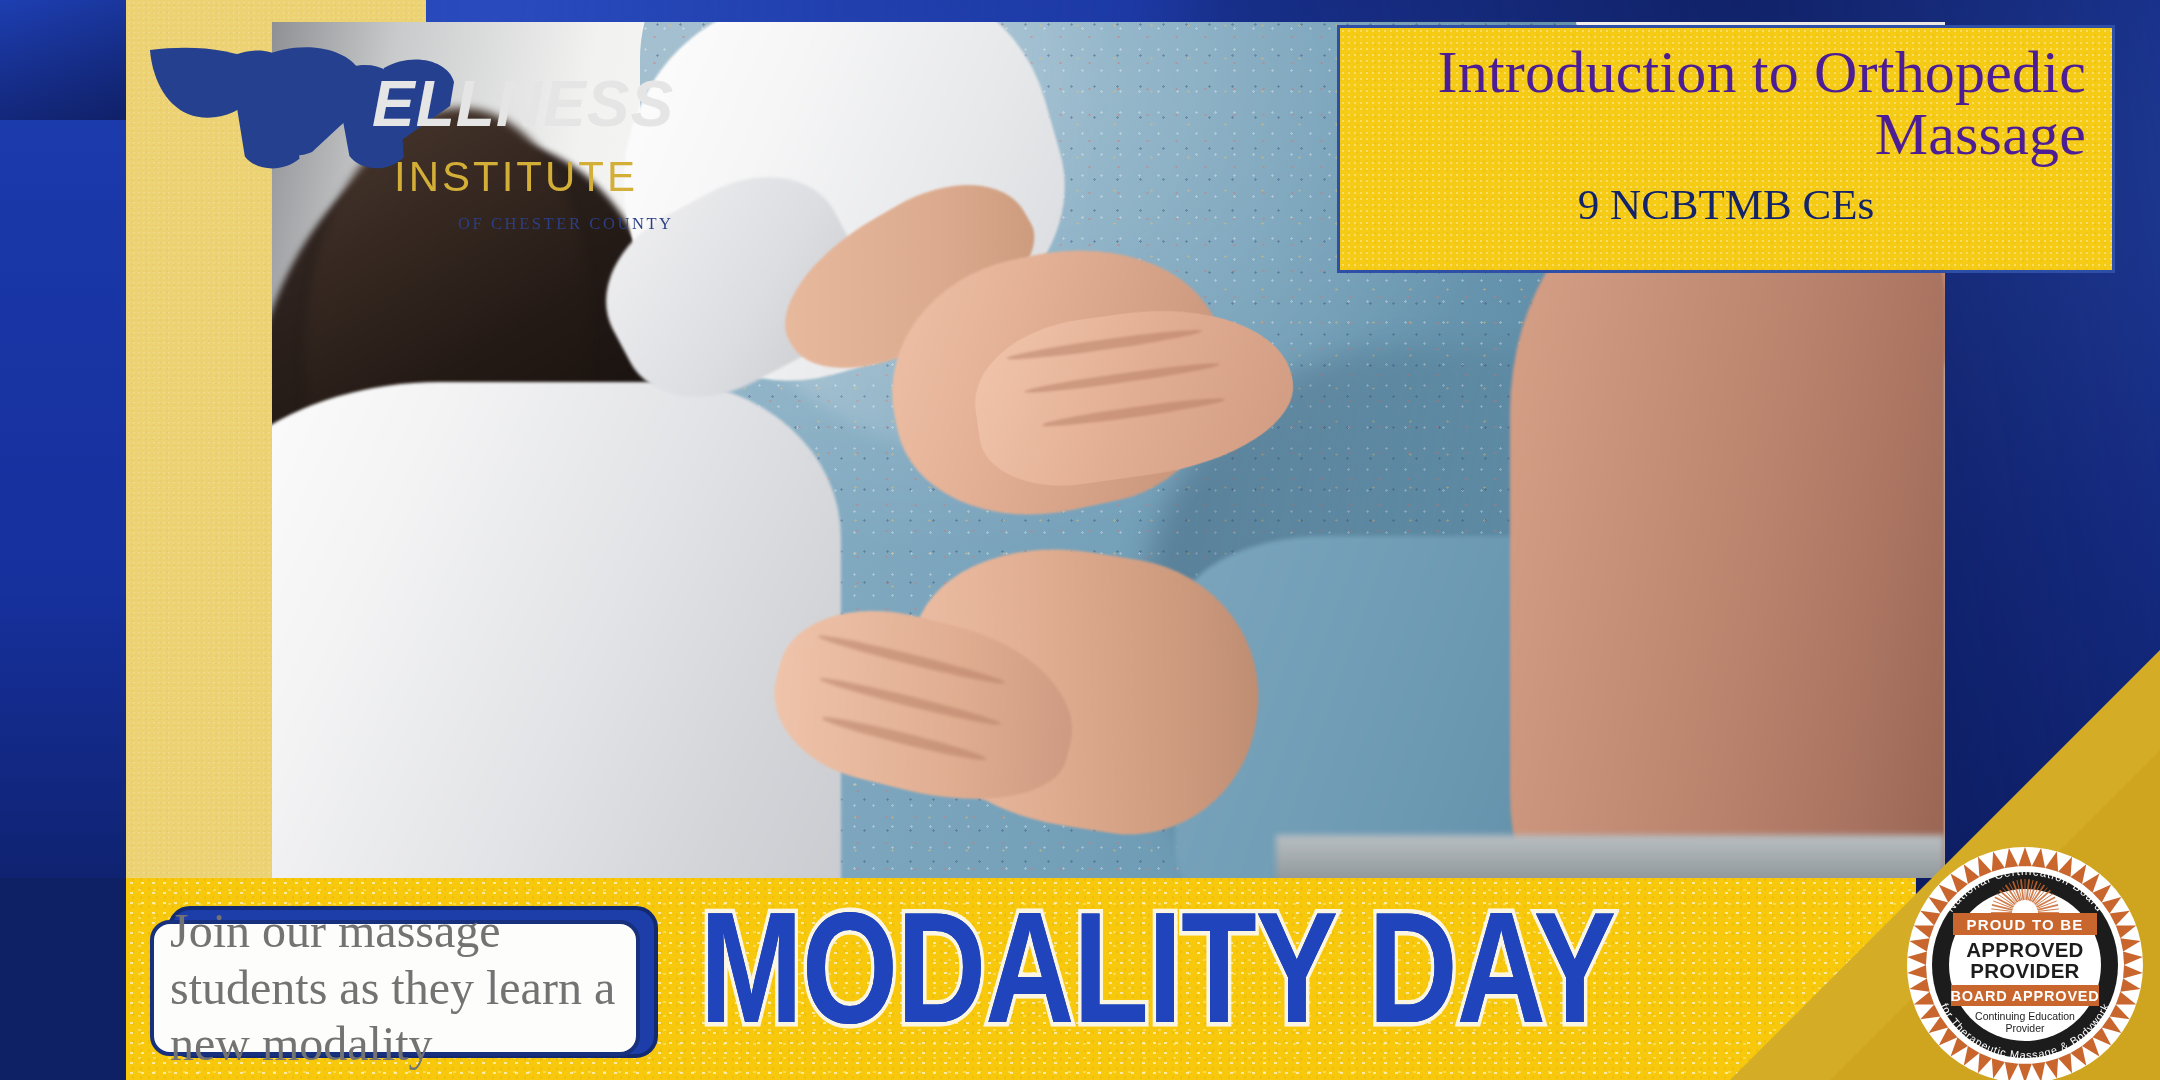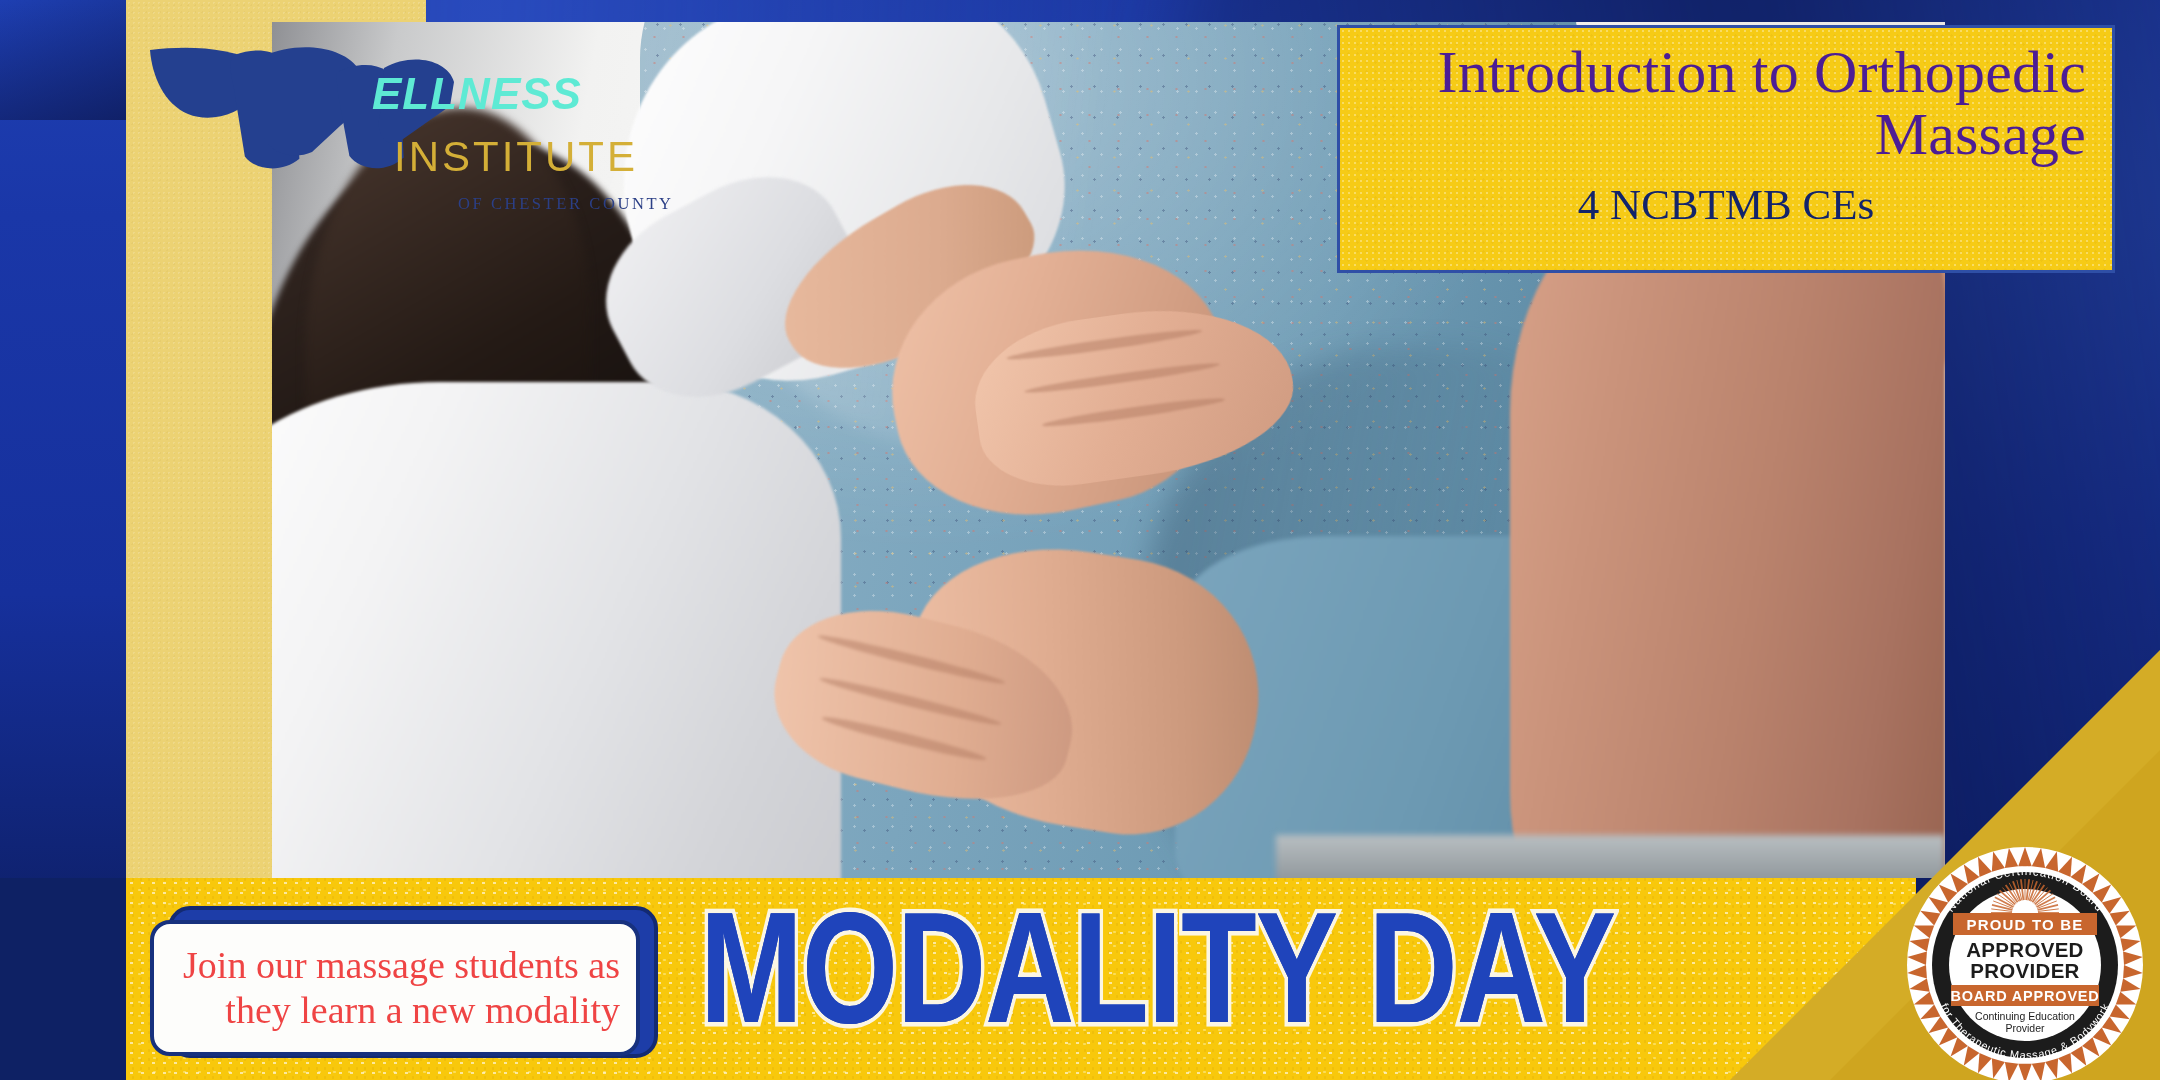--- a/index.html
+++ b/index.html
@@ -246,22 +246,22 @@
 
   
   .logo{
     position:absolute;left:144px;top:30px;width:460px;height:170px;
   }
   .logo-mark{position:absolute;left:0;top:4px;width:310px;height:150px;}
   .logo-text{position:absolute;left:228px;top:42px;width:300px;}
   .logo-wellness{
     font-family:"Liberation Sans",sans-serif;
     font-weight:bold;font-style:italic;
-    font-size:44px;letter-spacing:1px;
-    color:#5eead4;
+    font-size:64px;letter-spacing:1px;
+    color:#e5e5e5;
     line-height:1;
   }
   .logo-institute{
     font-family:"Liberation Sans",sans-serif;
     font-size:42px;letter-spacing:3px;
     color:#d4af37;
     line-height:1.05;
     margin-top:19px;
     margin-left:22px;
   }
@@ -336,23 +336,23 @@
     position:absolute;left:0;top:22px;width:490px;height:136px;
     background:#fdfdfb;
     border:4px solid #17317e;
     border-radius:20px;
     box-sizing:border-box;
     display:flex;align-items:center;justify-content:center;
     padding:0 16px;
   }
   .callout-text{
     font-family:"Liberation Serif","DejaVu Serif",serif;
-    font-size:38px;line-height:1.18;
-    color:#ef4444;
-    text-align:right;
+    font-size:48px;line-height:1.18;
+    color:#737373;
+    text-align:left;
   }
 
   
   .seal{position:absolute;left:1905px;top:845px;width:240px;height:240px;}
   .seal svg{display:block;}
 
   
   .sr{position:absolute;width:1px;height:1px;overflow:hidden;clip:rect(0,0,0,0);}
 </style>
 </head>
@@ -411,21 +411,21 @@
     </svg>
     <div class="logo-text">
       <div class="logo-wellness">ELLNESS</div>
       <div class="logo-institute">INSTITUTE</div>
       <div class="logo-chester">OF CHESTER COUNTY</div>
     </div>
   </div>
 
   <div class="title-banner">
     <div class="banner-title">Introduction to Orthopedic Massage</div>
-    <div class="banner-sub">4 NCBTMB CEs</div>
+    <div class="banner-sub">9 NCBTMB CEs</div>
   </div>
 
   <div class="bottom-bar-left-dark"></div>
   <div class="bottom-bar"></div>
   <div class="gold-wedge"></div>
   <div class="gold-wedge2"></div>
 
   <div class="modality">MODALITY DAY</div>
 
   <div class="callout-wrap">

